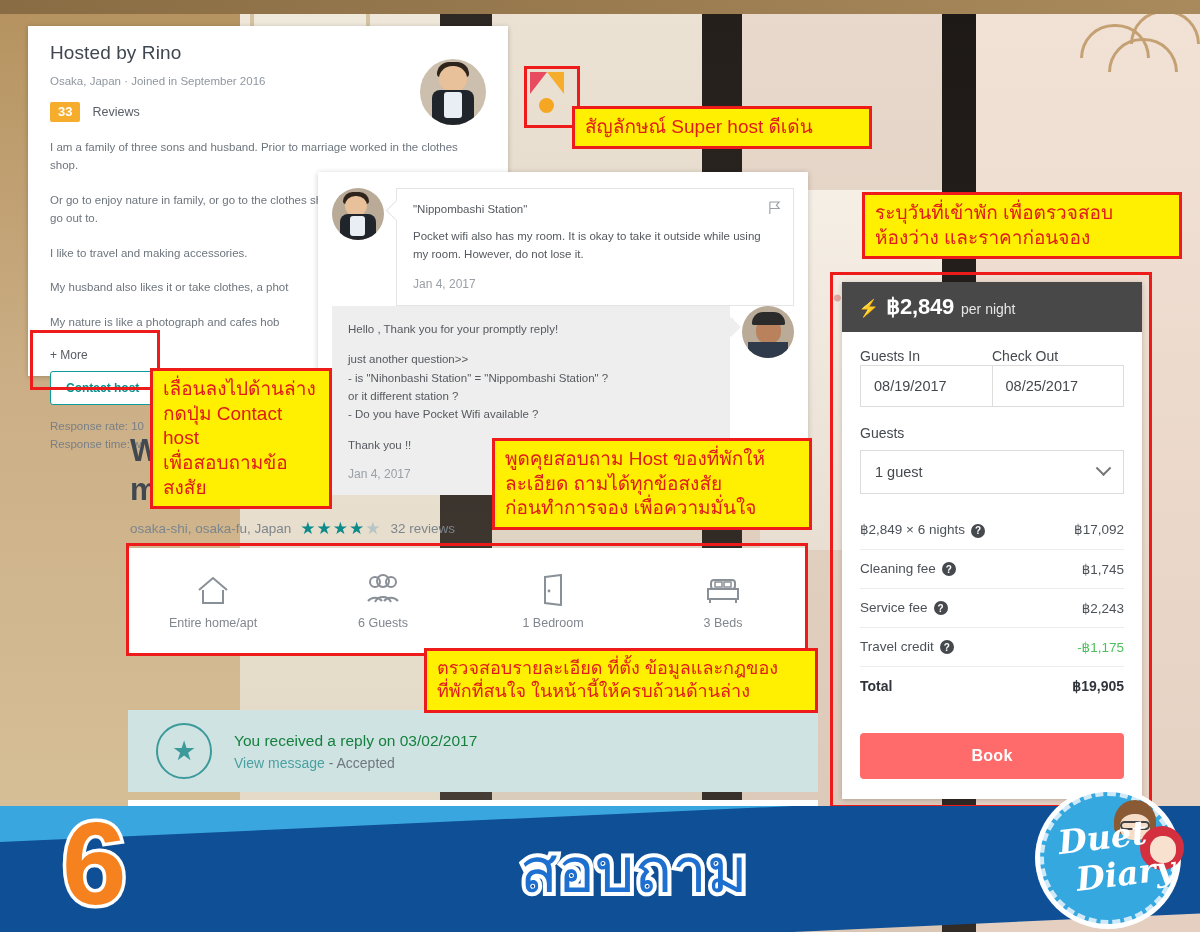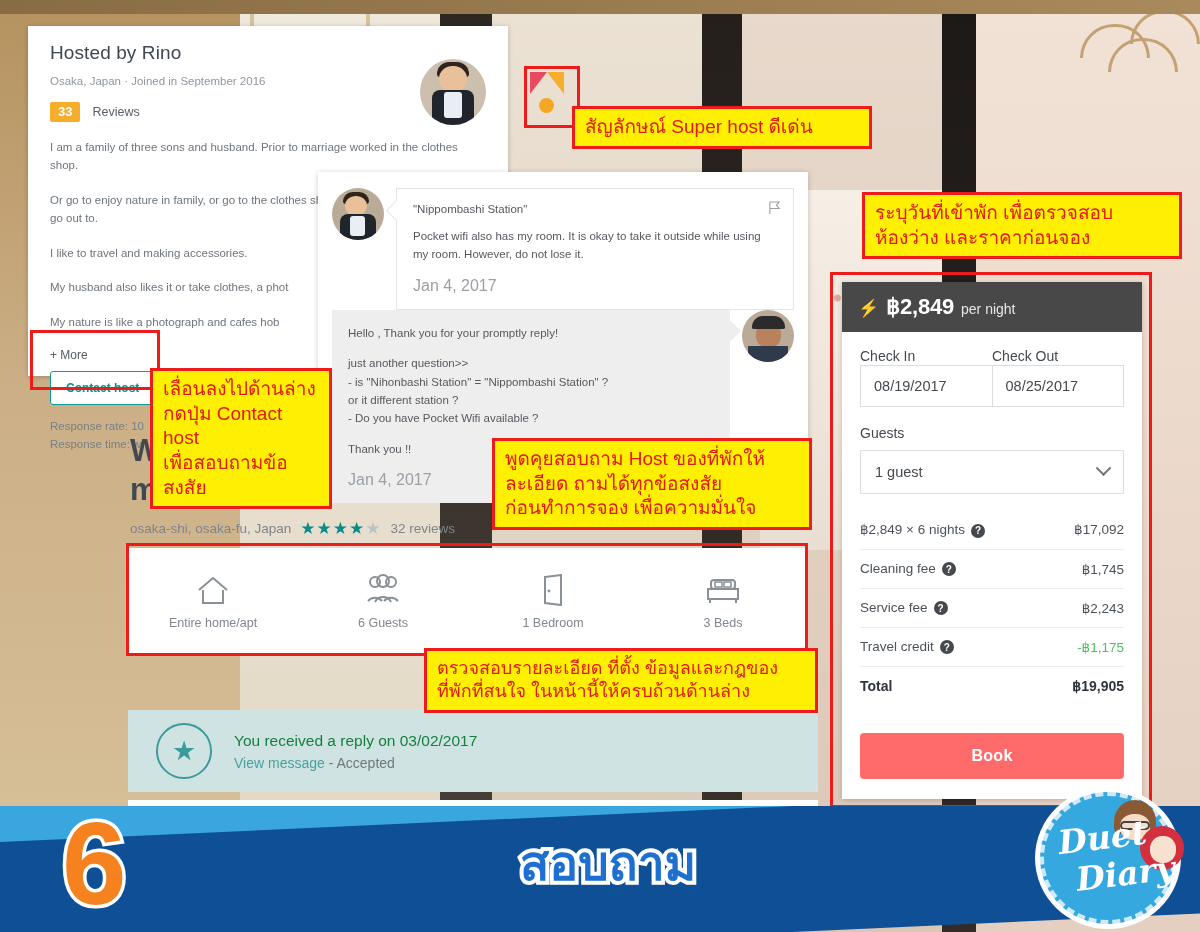--- a/index.html
+++ b/index.html
@@ -92,21 +92,21 @@
   .msg-row { display:flex; gap:12px; }
   .msg-avatar { width:52px; height:52px; border-radius:50%; flex:0 0 52px; overflow:hidden;
                 position:relative; background:#b9ab98; }
   .msg-bubble-host { flex:1; border:1px solid #e4e4e4; background:#fff; padding:14px 16px;
                      position:relative; }
   .msg-bubble-host:before { content:""; position:absolute; left:-8px; top:14px;
                      width:14px; height:14px; background:#fff; border-left:1px solid #e4e4e4;
                      border-bottom:1px solid #e4e4e4; transform:rotate(45deg); }
   .msg-quote { font-size:11.5px; color:#55595e; }
   .msg-text  { font-size:11.5px; color:#55595e; line-height:1.6; margin-top:12px; }
-  .msg-date  { font-size:16px; color:#9aa0a6; margin-top:13px; }
+  .msg-date  { font-size:12px; color:#9aa0a6; margin-top:13px; }
   .flag-icon { position:absolute; right:12px; top:12px; width:13px; height:14px; }
   .msg-row2 { display:flex; gap:12px; }
   .msg-bubble-guest { flex:1; background:#eeeeee; padding:14px 16px; position:relative; }
   .msg-bubble-guest:after { content:""; position:absolute; right:-8px; top:14px;
                      width:14px; height:14px; background:#eee; transform:rotate(45deg); }
   .guest-av-head { position:absolute; left:14px; top:12px; width:25px; height:26px;
                    border-radius:46%; background:#b9825c; }
   .guest-av-cap  { position:absolute; left:10px; top:6px; width:33px; height:13px;
                    border-radius:12px 12px 2px 2px; background:#2b2b2b; }
   .guest-av-body { position:absolute; left:6px; top:36px; width:40px; height:20px; background:#2f3a4a; }
@@ -197,21 +197,21 @@
   .banner { position:absolute; left:0; top:806px; width:1200px; height:126px; overflow:hidden; }
   .band-light { position:absolute; left:0; top:0; width:1200px; height:126px;
                 background:#3aa6e0; transform:skewY(-2.6deg); transform-origin:0 0; }
   .band-dark  { position:absolute; left:0; top:36px; width:1200px; height:126px;
                 background:#0f4f96; transform:skewY(-2.6deg); transform-origin:0 0; }
   .banner-num { position:absolute; left:60px; top:-8px; font-size:116px; font-weight:700;
                 color:#f5821f; -webkit-text-stroke:7px #fff; paint-order:stroke fill;
                 line-height:1; }
   .banner-t1 { position:absolute; left:196px; top:32px; font-size:62px; font-weight:700;
                color:#f5821f; -webkit-text-stroke:8px #fff; paint-order:stroke fill; line-height:1; }
-  .banner-t2 { position:absolute; left:520px; top:32px; font-size:48px; font-weight:700;
+  .banner-t2 { position:absolute; left:520px; top:32px; font-size:62px; font-weight:400;
                color:#1d6fd0; -webkit-text-stroke:8px #fff; paint-order:stroke fill; line-height:1; }
 
   
   .logo { position:absolute; left:1036px; top:788px; width:148px; height:140px; }
   .logo-circle { position:absolute; left:4px; top:4px; width:136px; height:132px;
                  border-radius:50%; background:#35a8e0; border:4px dashed #cfe9f8;
                  box-shadow:0 0 0 5px #fff; }
   .logo-t1 { position:absolute; left:22px; top:30px; font-size:33px; color:#fff;
              font-family:"DejaVu Serif", serif; font-style:italic; font-weight:700;
              transform:rotate(-7deg); }
@@ -394,21 +394,21 @@
   </div>
 
   <div class="book-panel">
     <div class="book-head">
       <span class="bolt">⚡</span>
       <span class="book-price">฿2,849</span>
       <span class="book-pernight">per night</span>
     </div>
     <div class="book-body">
       <div class="date-labels">
-        <div>Check In</div>
+        <div>Guests In</div>
         <div>Check Out</div>
       </div>
       <div class="date-boxes">
         <div class="date-box">08/19/2017</div>
         <div class="date-box">08/25/2017</div>
       </div>
       <div class="guests-label">Guests</div>
       <div class="guests-select">
         <span>1 guest</span>
         <span class="chev"></span>

